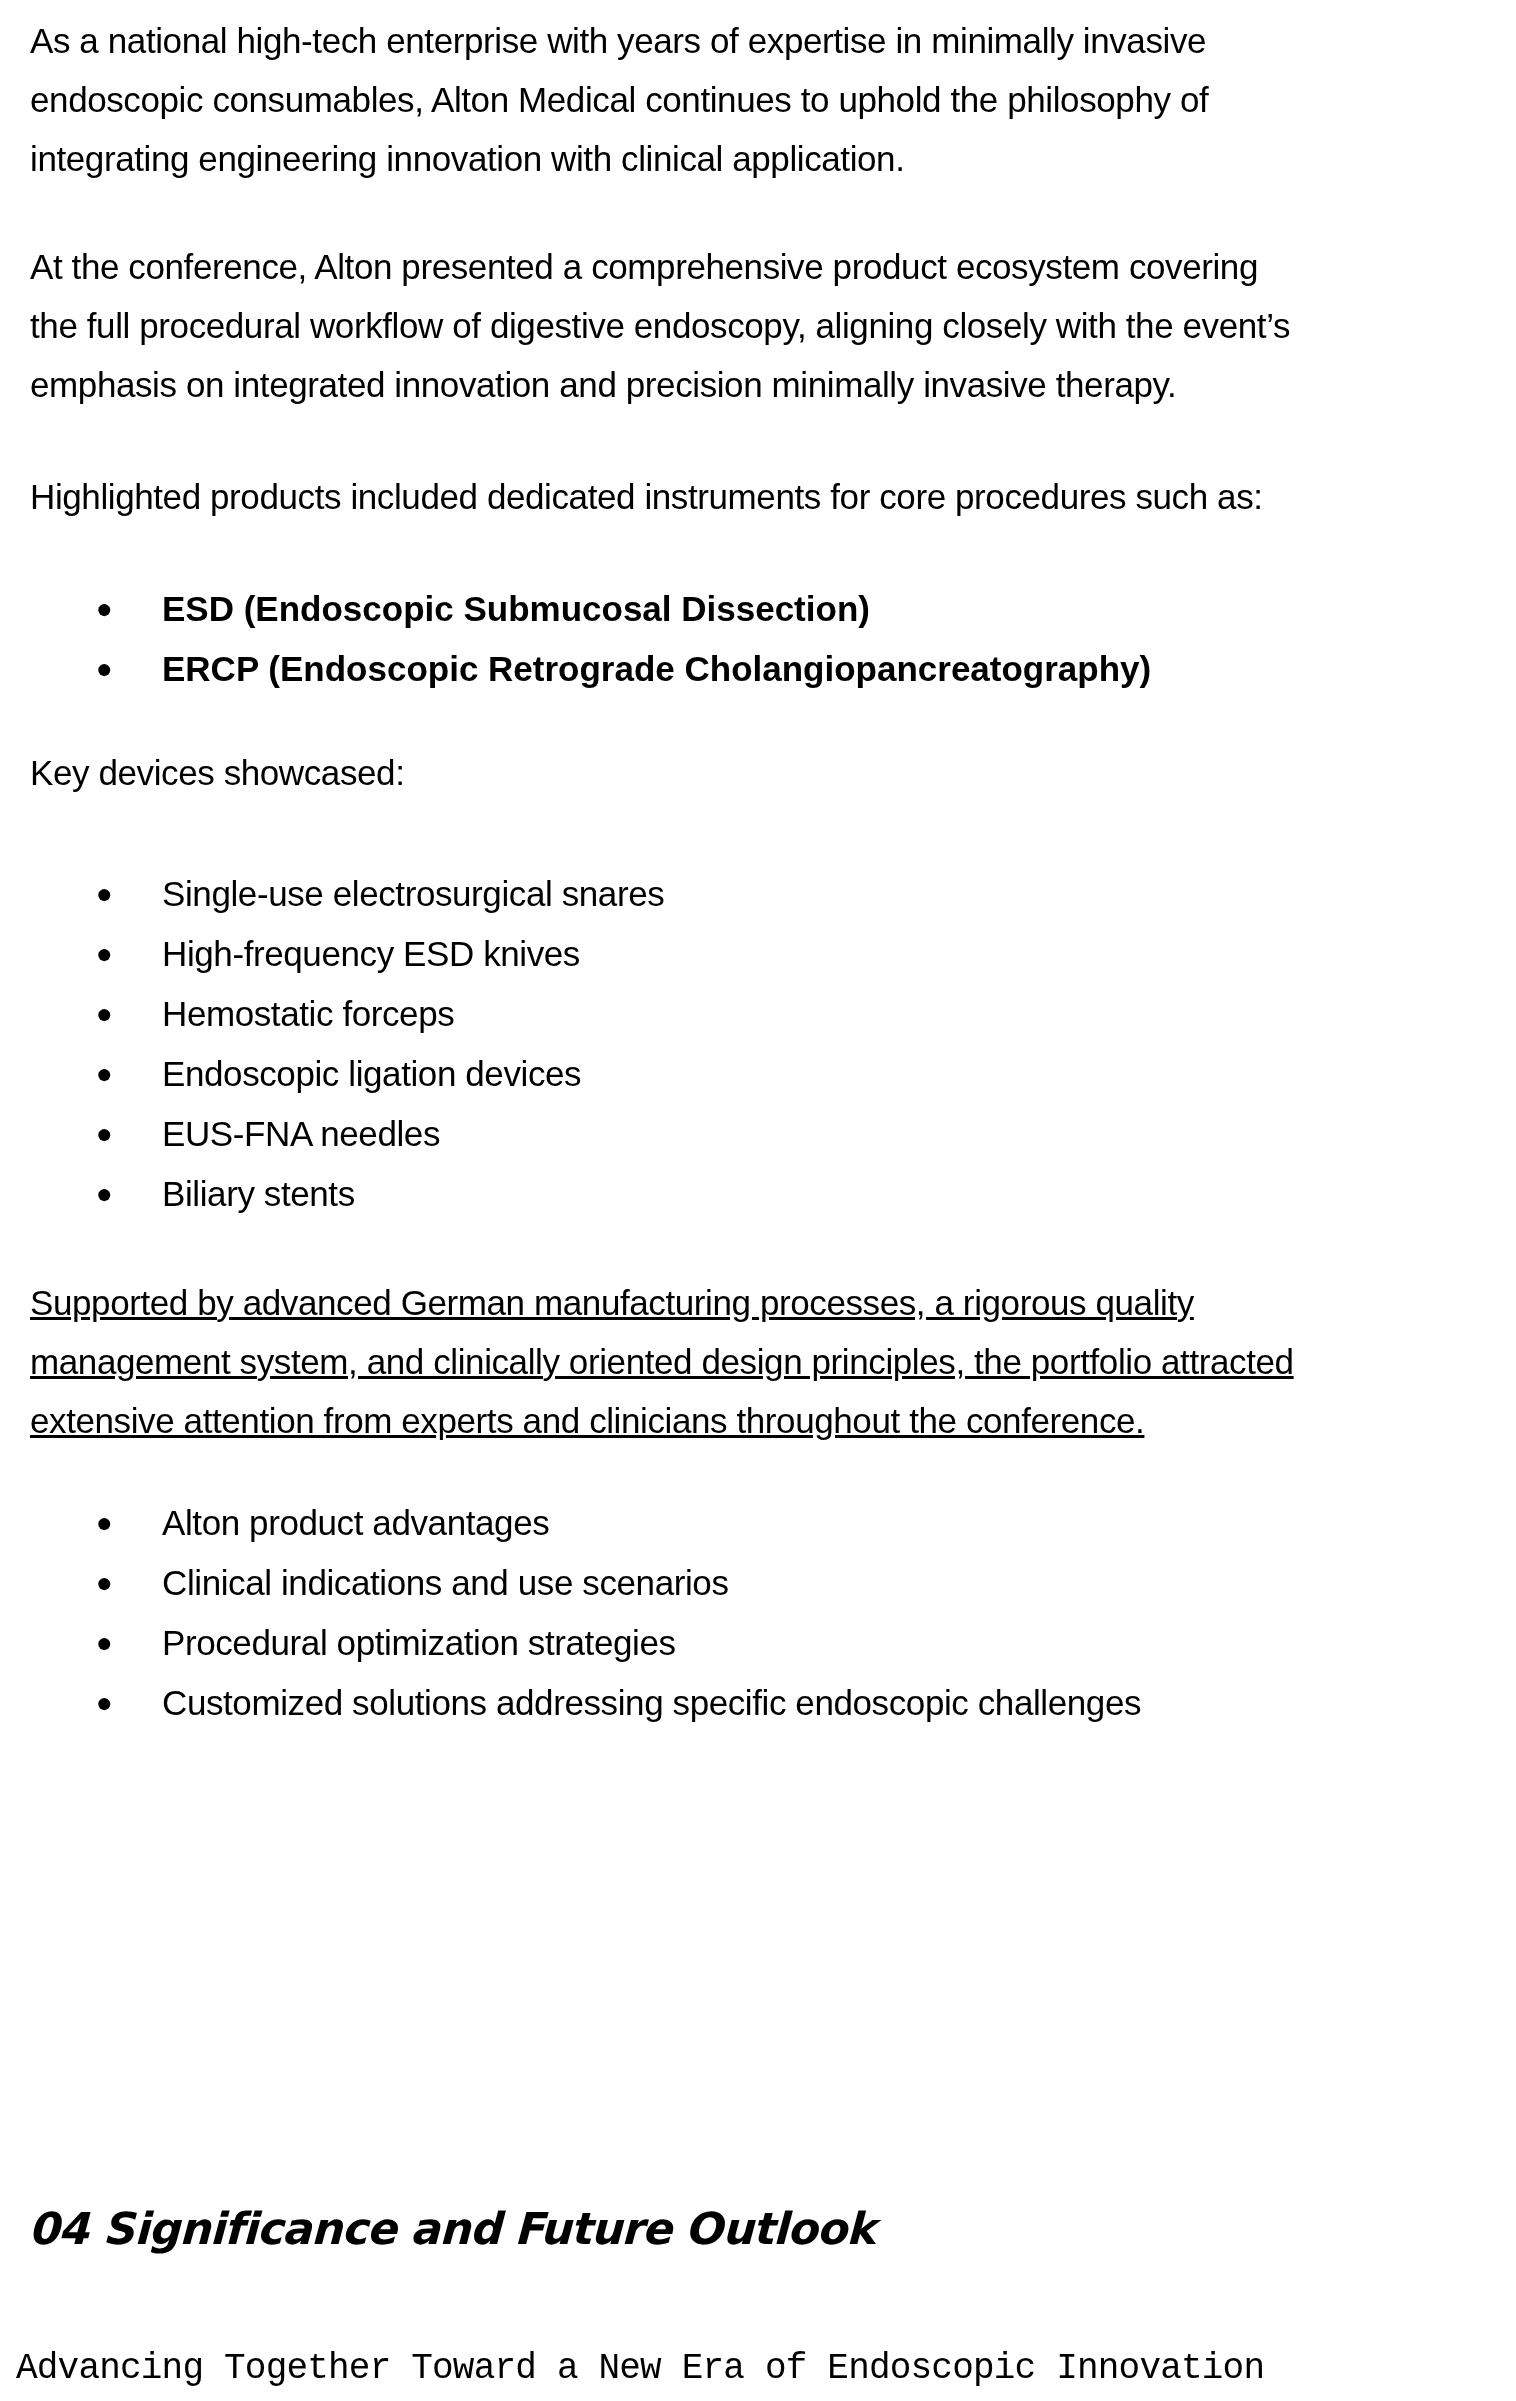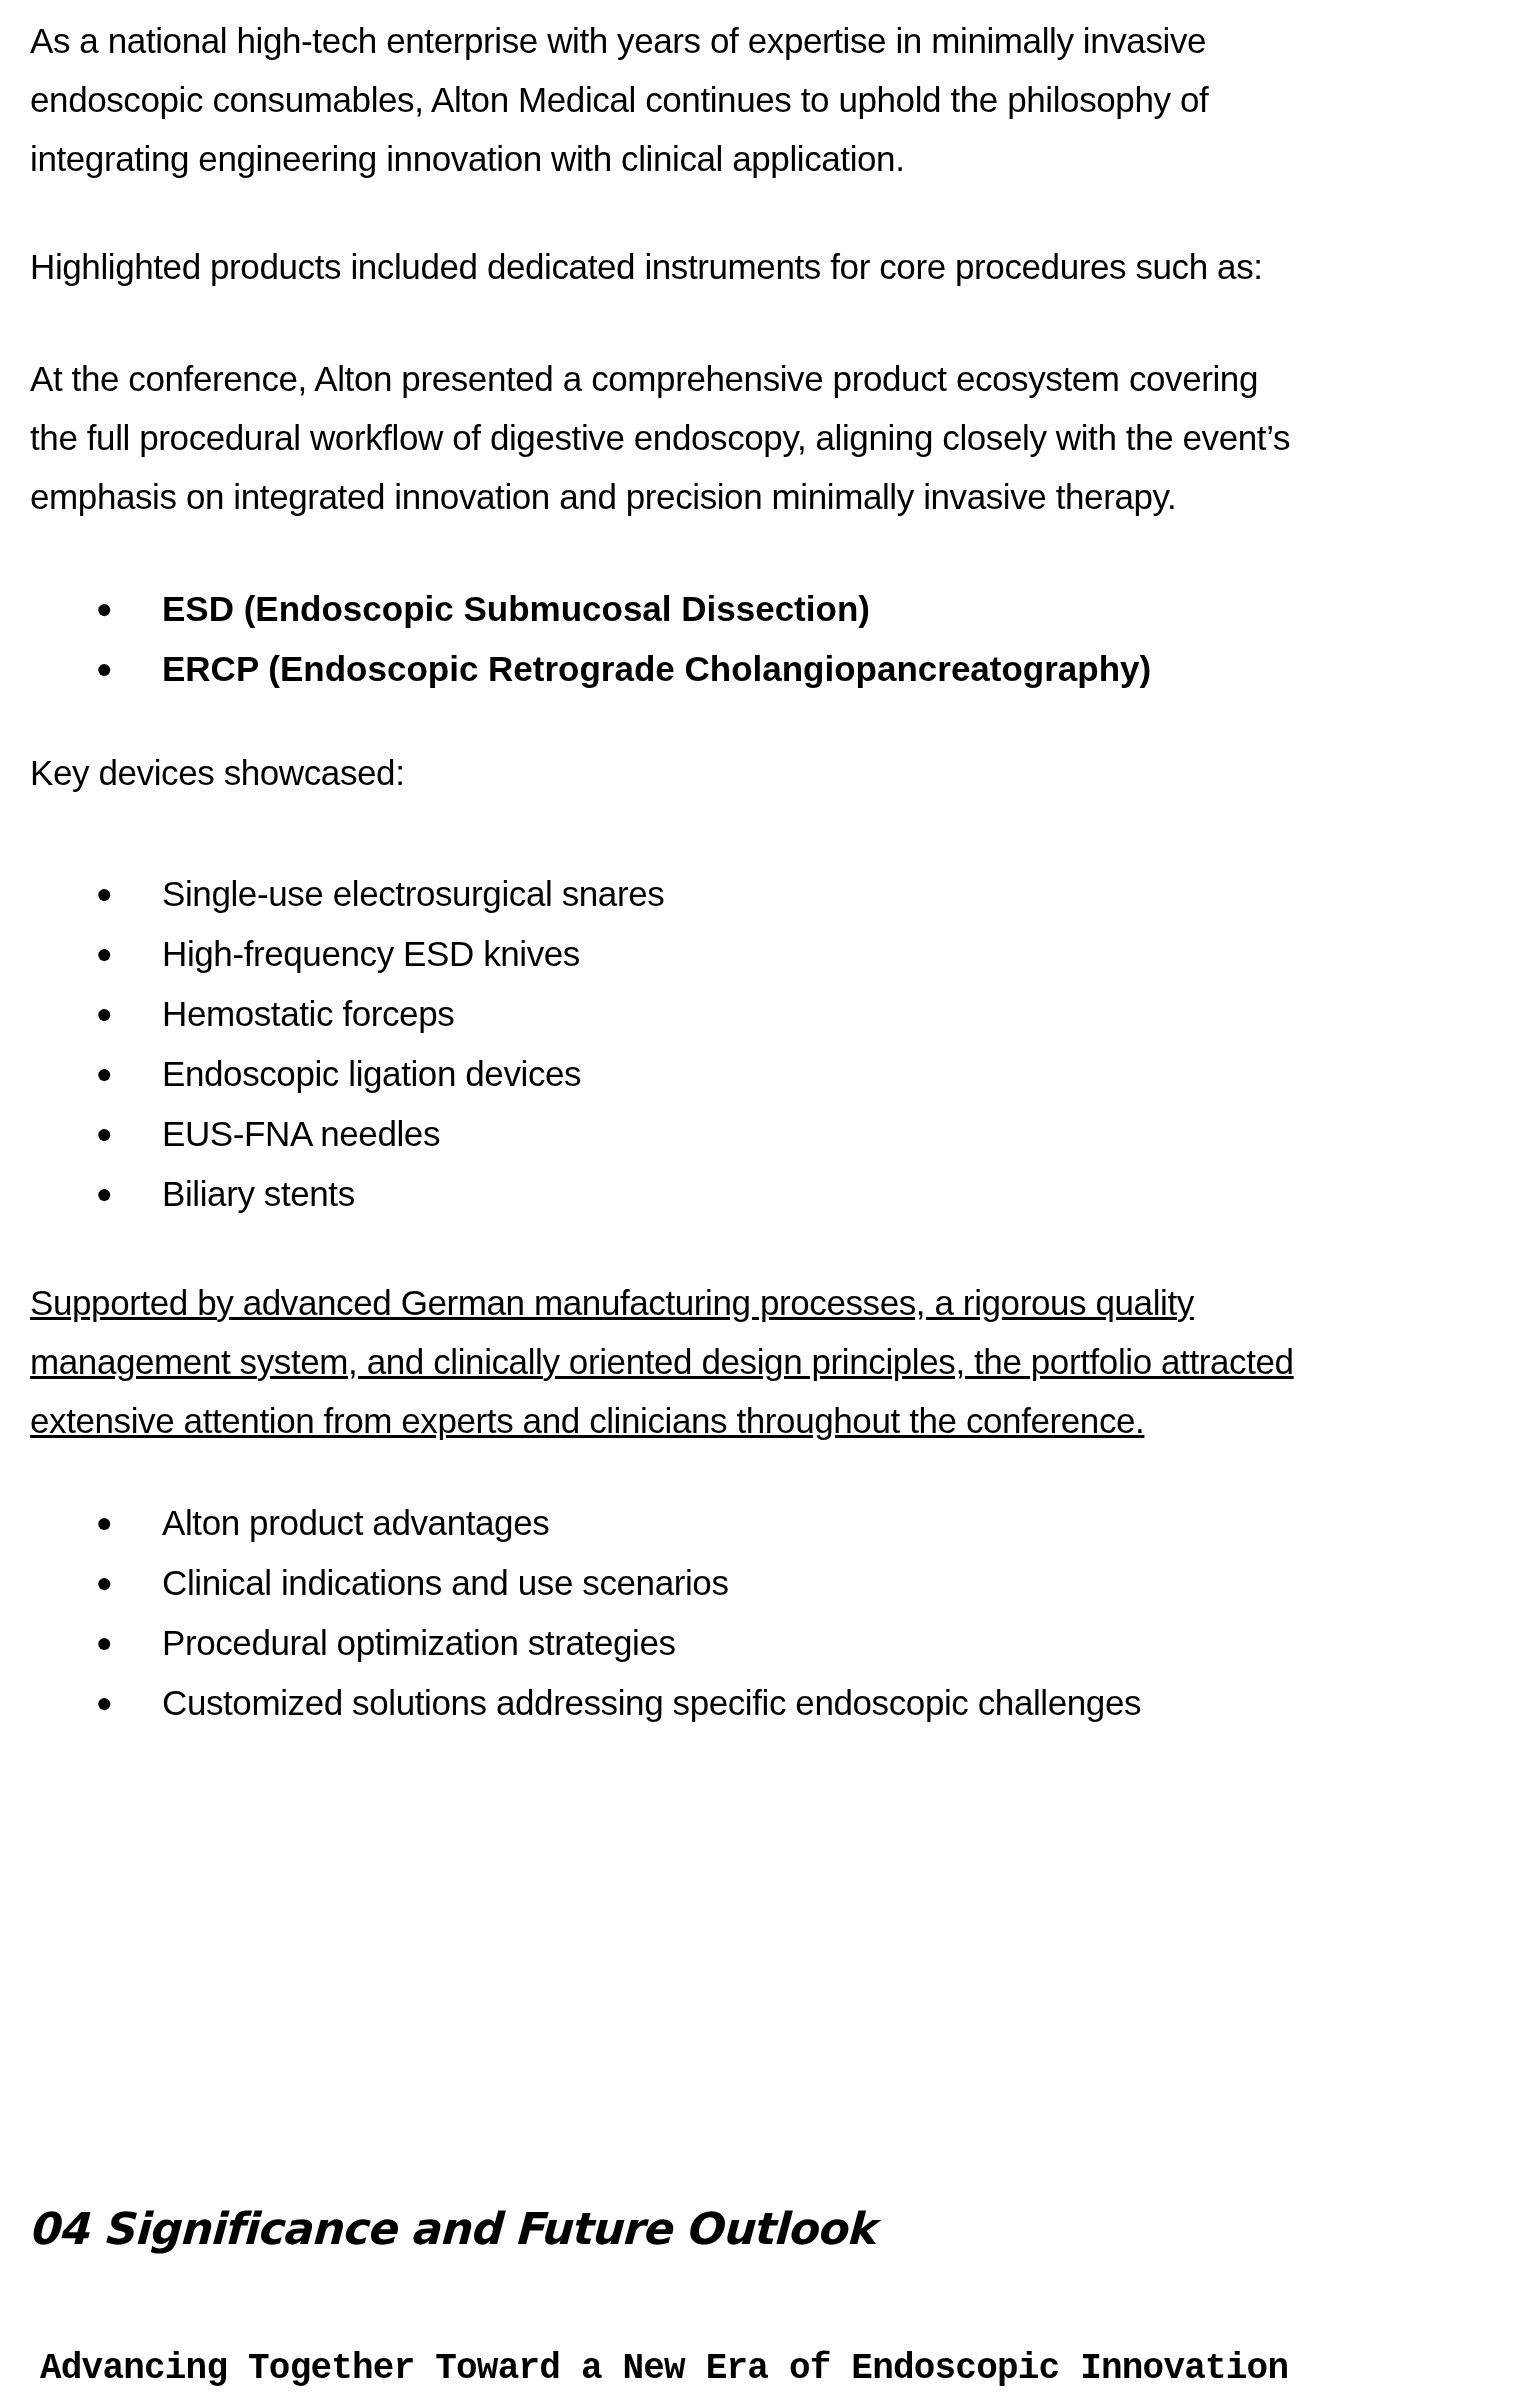--- a/index.html
+++ b/index.html
@@ -66,49 +66,49 @@
     font-style: italic;
     font-size: 44px;
     line-height: 66px;
     letter-spacing: -0.8px;
     transform: skewX(-4deg);
     transform-origin: left bottom;
     white-space: nowrap;
   }
   .subtitle {
     position: absolute;
-    left: 40px;
+    left: 16px;
     top: 2344px;
     font-family: "Liberation Mono", monospace;
-    font-weight: bold;
+    font-weight: normal;
     font-size: 36px;
     line-height: 49px;
     letter-spacing: -0.8px;
     white-space: nowrap;
   }
 </style>
 </head>
 <body>
 
 <div class="page">
 
   <div class="para p1">
     <div class="line">As a national high-tech enterprise with years of expertise in minimally invasive</div>
     <div class="line">endoscopic consumables, Alton Medical continues to uphold the philosophy of</div>
     <div class="line">integrating engineering innovation with clinical application.</div>
   </div>
 
-  <div class="para p3">
-    <div class="line">Highlighted products included dedicated instruments for core procedures such as:</div>
-  </div>
-
   <div class="para p2">
     <div class="line">At the conference, Alton presented a comprehensive product ecosystem covering</div>
     <div class="line">the full procedural workflow of digestive endoscopy, aligning closely with the event’s</div>
     <div class="line">emphasis on integrated innovation and precision minimally invasive therapy.</div>
+  </div>
+
+  <div class="para p3">
+    <div class="line">Highlighted products included dedicated instruments for core procedures such as:</div>
   </div>
 
   <ul class="blist list-procedures">
     <li>
       <span class="bullet">●</span>
       <span>ESD (Endoscopic Submucosal Dissection)</span>
     </li>
     <li>
       <span class="bullet">●</span>
       <span>ERCP (Endoscopic Retrograde Cholangiopancreatography)</span>

